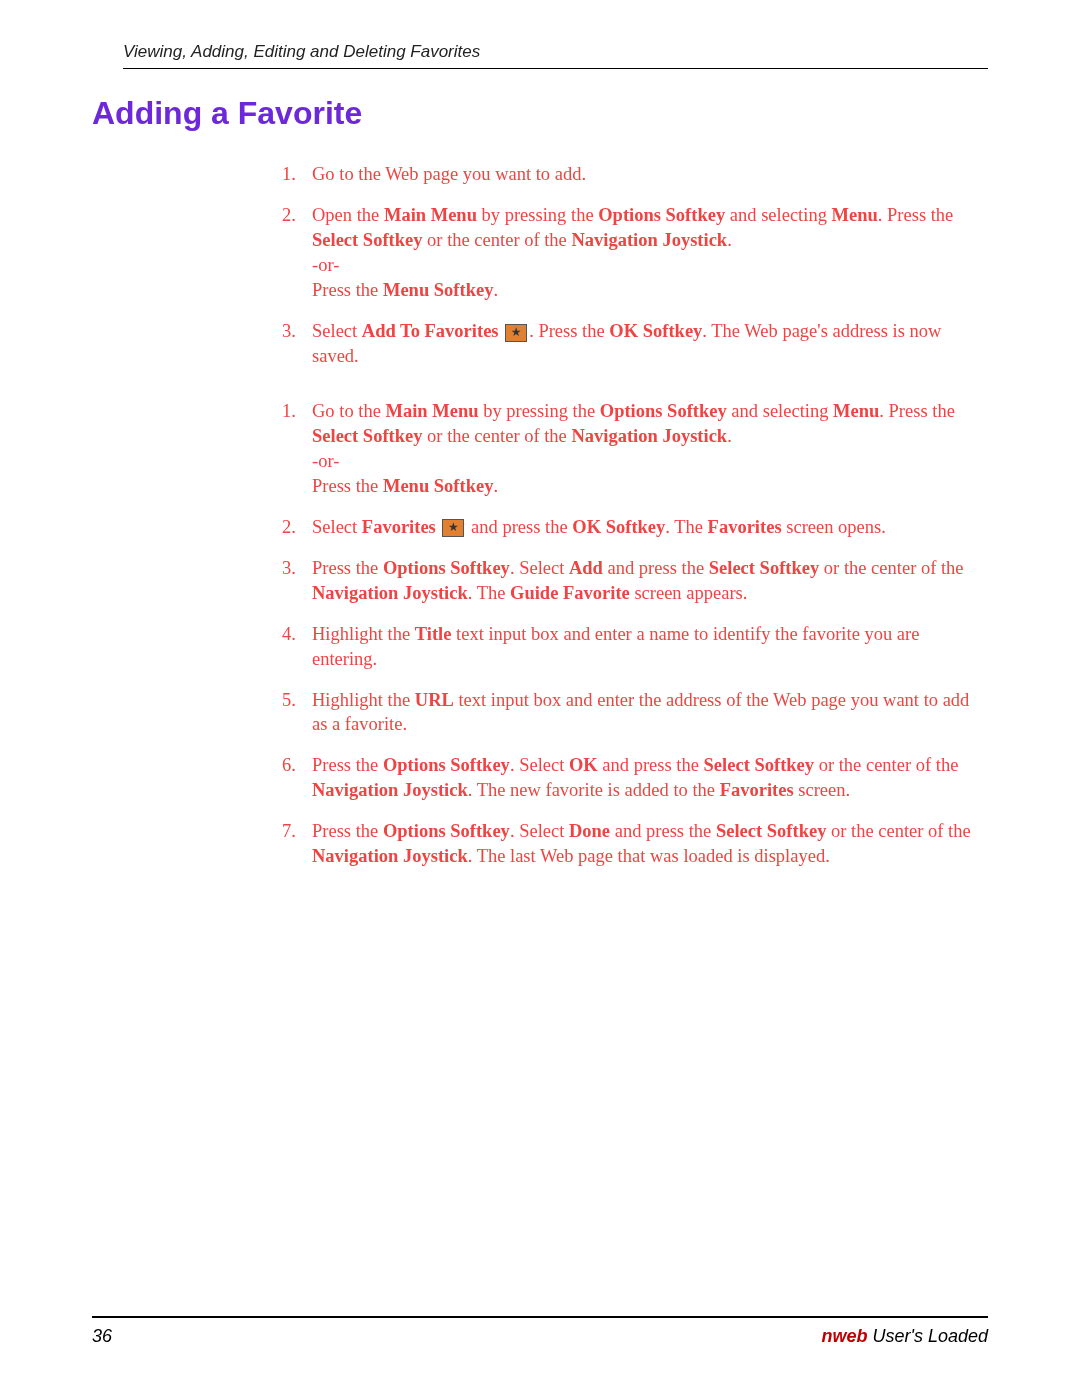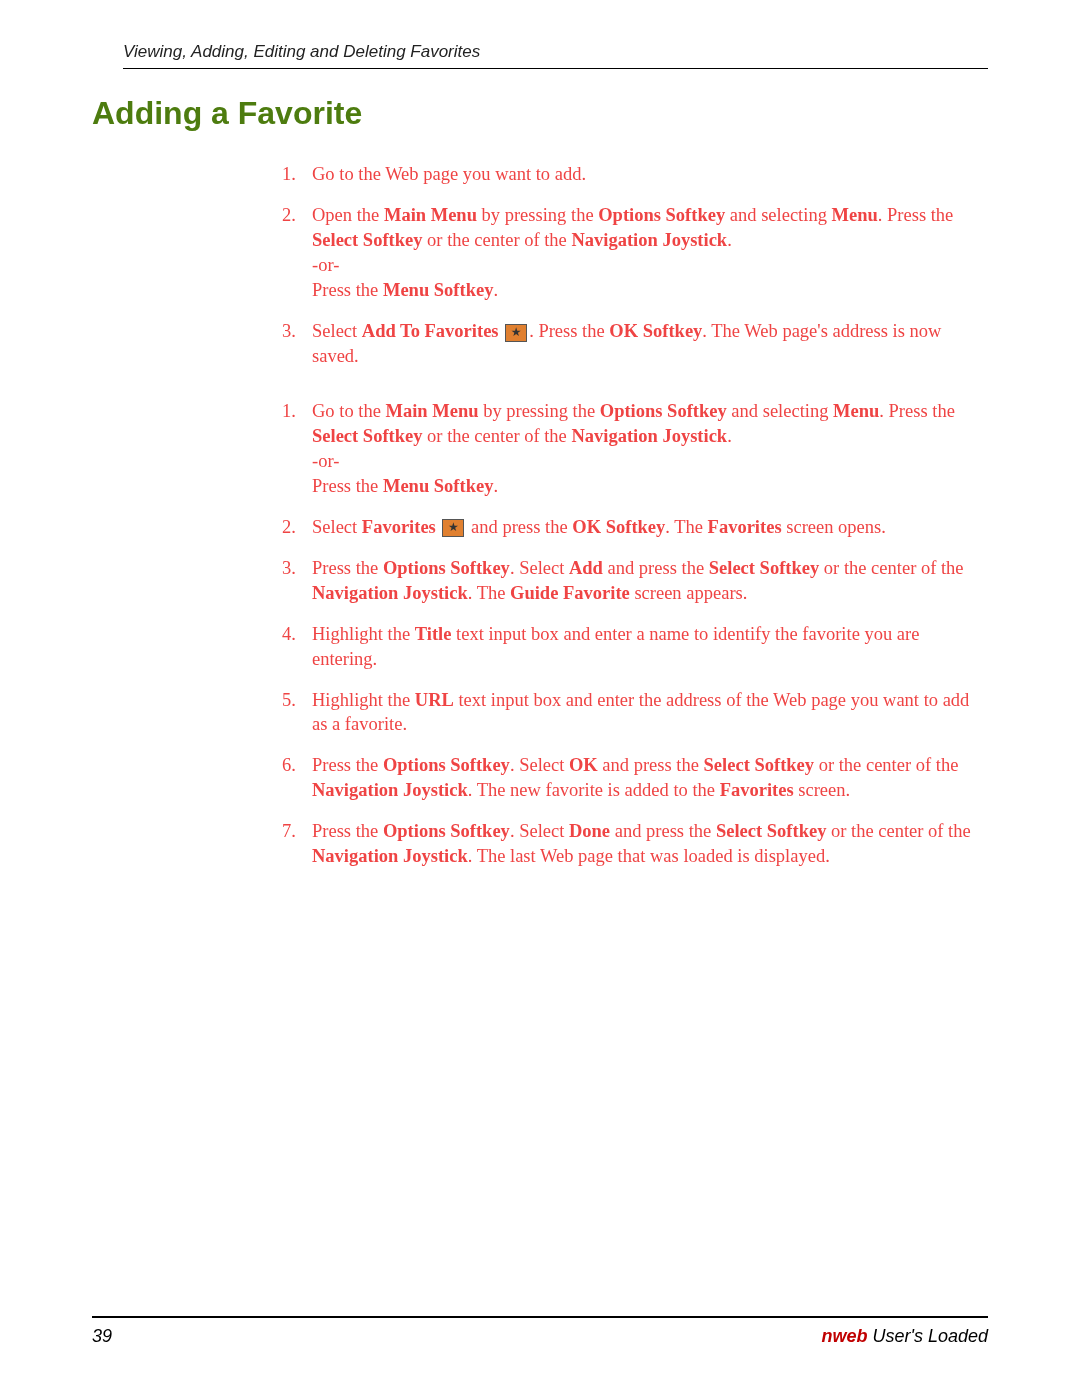--- a/index.html
+++ b/index.html
@@ -24,21 +24,21 @@
       padding-bottom: 6px;
       border-bottom: 1.5px solid #000;
       margin-bottom: 26px;
       margin-left: 31px;
     }
     .main-title {
       font-family: Arial, Helvetica, sans-serif;
       font-size: 32px;
       font-weight: bold;
       margin-bottom: 30px;
-      color: #4d7c0f;
+      color: #6d28d9;
     }
     .sub-heading {
       font-family: Arial, Helvetica, sans-serif;
       font-size: 21px;
       font-weight: bold;
       margin-bottom: 18px;
       color: #000;
     }
     .content-block {
       margin-left: 190px;
@@ -134,17 +134,17 @@
         <li>Press the <span class="b">Options Softkey</span>. Select <span class="b">Add</span> and press the <span class="b">Select Softkey</span> or the center of the <span class="b">Navigation Joystick</span>. The <span class="b">Guide Favorite</span> screen appears.</li>
         <li>Highlight the <span class="b">Title</span> text input box and enter a name to identify the favorite you are entering.</li>
         <li>Highlight the <span class="b">URL</span> text input box and enter the address of the Web page you want to add as a favorite.</li>
         <li>Press the <span class="b">Options Softkey</span>. Select <span class="b">OK</span> and press the <span class="b">Select Softkey</span> or the center of the <span class="b">Navigation Joystick</span>. The new favorite is added to the <span class="b">Favorites</span> screen.</li>
         <li>Press the <span class="b">Options Softkey</span>. Select <span class="b">Done</span> and press the <span class="b">Select Softkey</span> or the center of the <span class="b">Navigation Joystick</span>. The last Web page that was loaded is displayed.</li>
       </ol>
     </div>
   </div>
 
 <div class="footer">
-  <span class="page-num">39</span>
+  <span class="page-num">36</span>
   <span class="footer-right">
     <span class="nweb">nweb</span><span> User's Loaded</span>
   </span>
 </div>
 
 </body></html>

